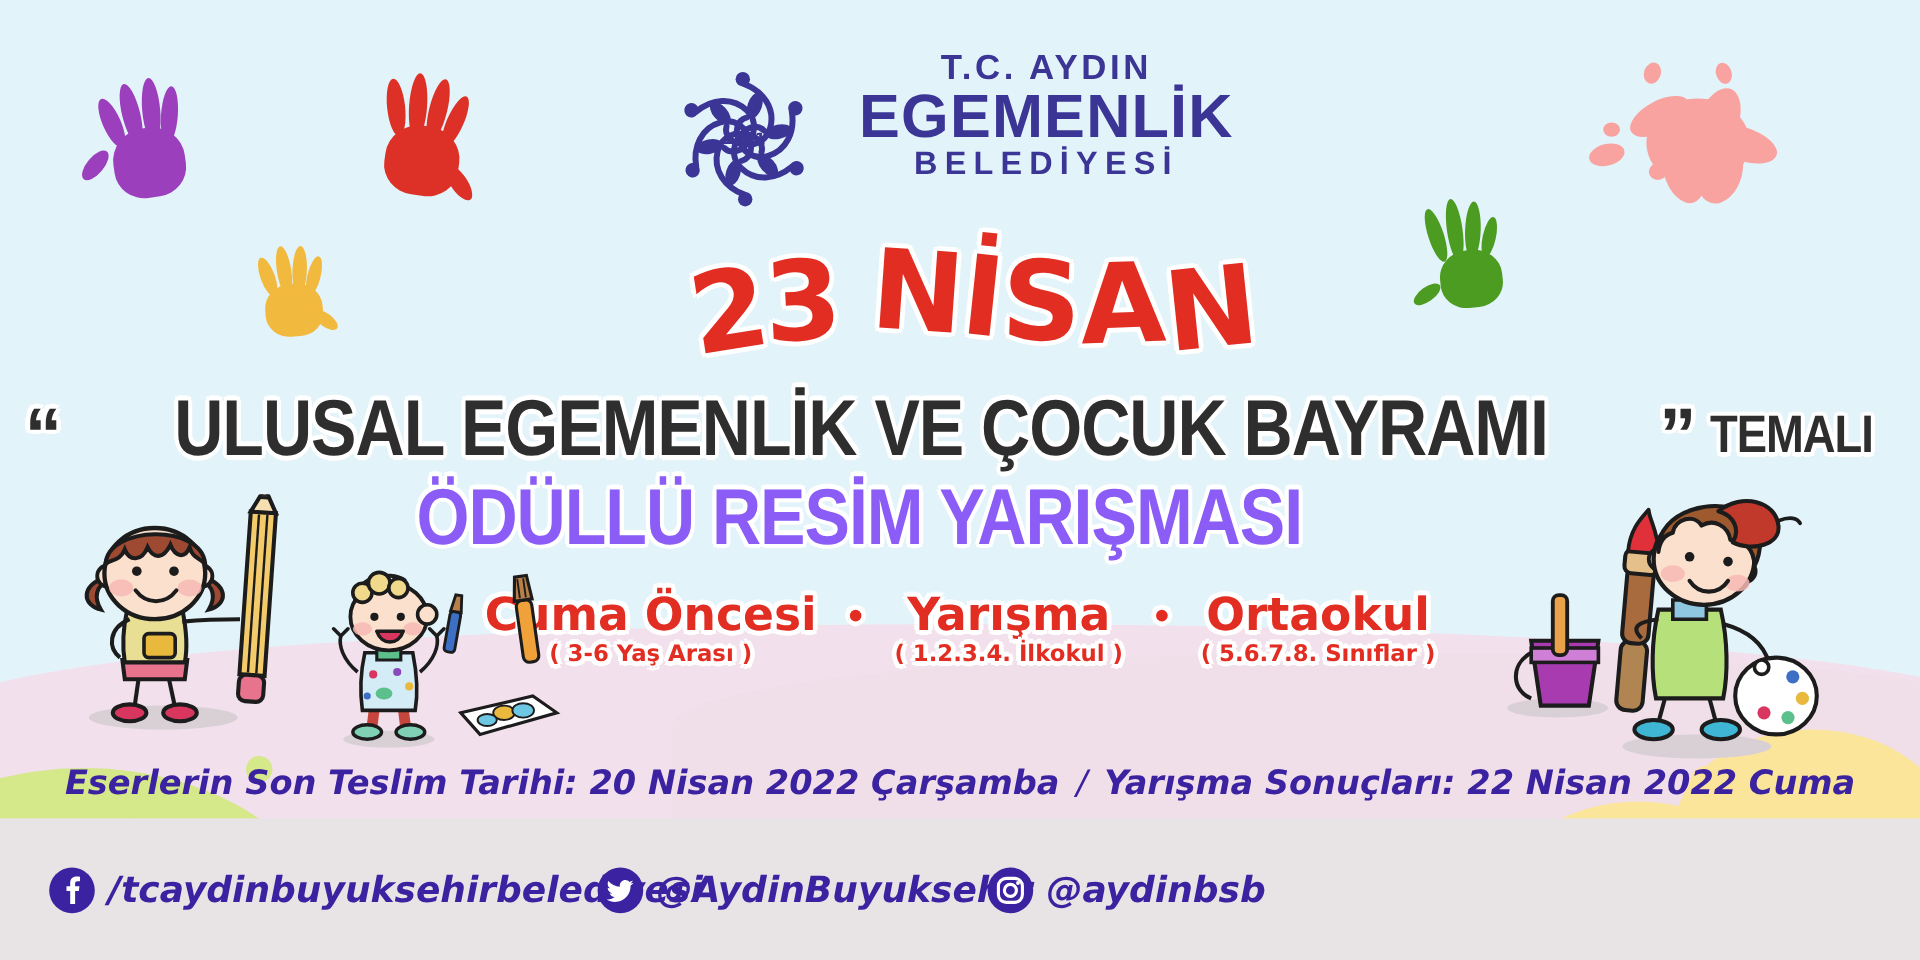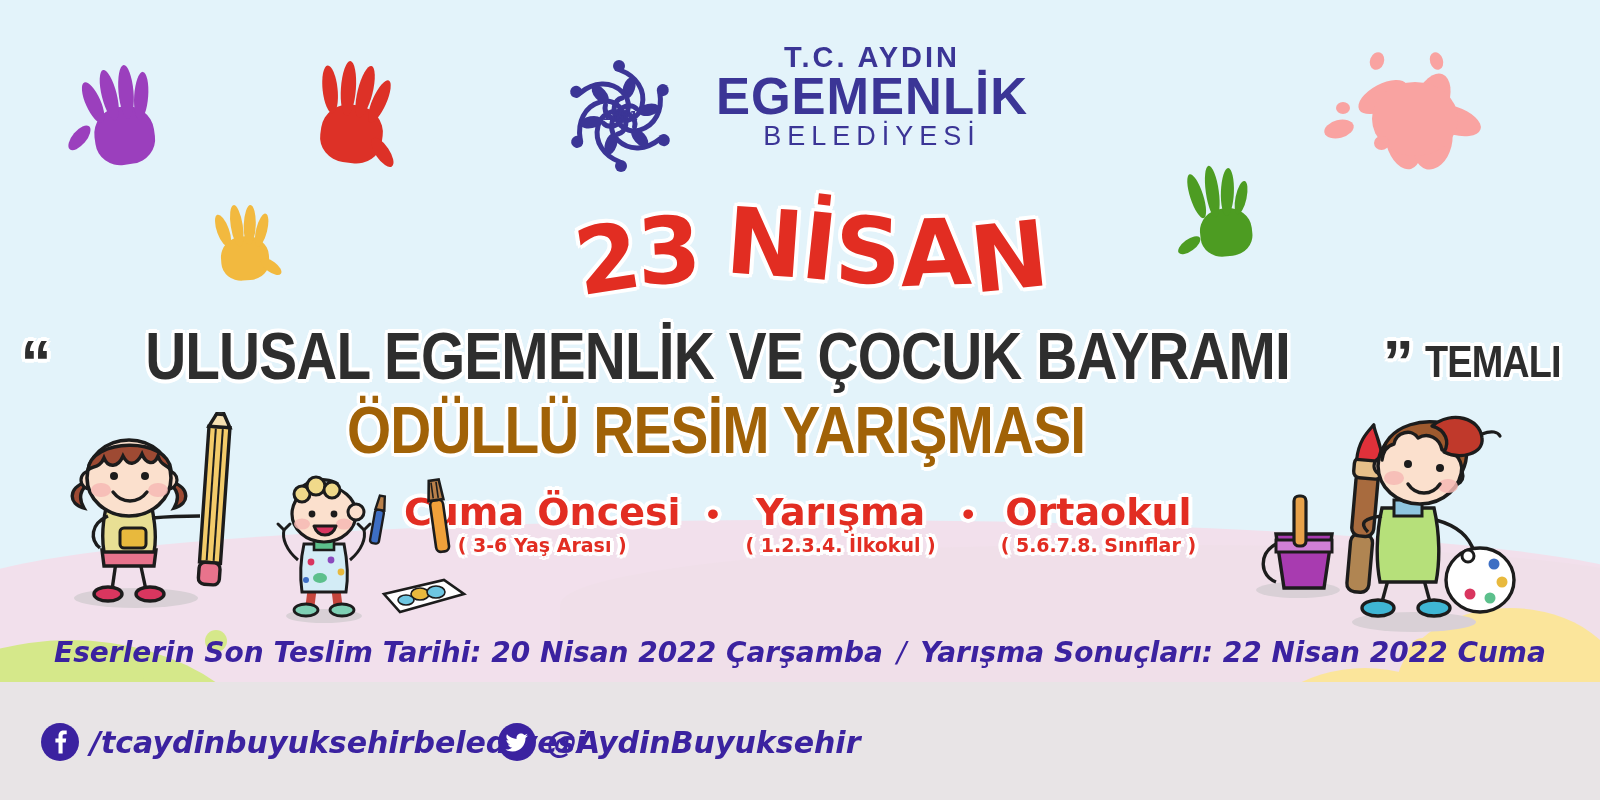--- a/index.html
+++ b/index.html
@@ -117,21 +117,21 @@
   #splatter-pink .s-d4 { left:-6px; top:70px; width:30px; height:18px; transform:rotate(-14deg); }
   #splatter-pink .s-d5 { left:44px; top:86px; width:15px; height:14px; }
 
   
   #logo-mark { position:absolute; left:556px; top:52px; width:128px; height:128px; }
 
   
   #logo-text { position:absolute; left:692px; top:42px; width:360px; text-align:center; color:#3b3596; }
   #tc-aydin     { font-size:29px; font-weight:bold; letter-spacing:3px; line-height:1.05; }
   #buyuksehir   { font-size:51px; font-weight:bold; letter-spacing:1px; line-height:1.04; margin-top:-2px; }
-  #belediyesi   { font-size:27px; font-weight:normal; letter-spacing:6px; line-height:1.1; margin-top:-1px; }
+  #belediyesi   { font-size:27px; font-weight:bold; letter-spacing:6px; line-height:1.1; margin-top:-1px; }
 
   
   .outlined {
     -webkit-text-stroke: 0px;
     text-shadow:
       -3px -3px 0 #ffffff,  3px -3px 0 #ffffff,
       -3px  3px 0 #ffffff,  3px  3px 0 #ffffff,
       -4px  0   0 #ffffff,  4px  0   0 #ffffff,
        0   -4px 0 #ffffff,  0    4px 0 #ffffff;
   }
@@ -161,21 +161,21 @@
     color:#2e2e2e;
     font-family:"Liberation Sans Narrow","Liberation Sans", sans-serif;
   }
   #title-line1 .quote { font-size:62px; font-weight:bold; vertical-align:-4px; }
   #title-line1 .main  { font-size:66px; font-weight:bold; letter-spacing:-1px; transform:scaleX(0.86); display:inline-block; transform-origin:center; }
   #title-line1 .temali{ font-size:44px; font-weight:bold; letter-spacing:-1px; transform:scaleX(0.86); display:inline-block; vertical-align:2px; }
 
   #title-line2 {
     position:absolute; left:0; top:392px; width:1432px;
     text-align:center; white-space:nowrap;
-    color:#a16207;
+    color:#8b5cf6;
     font-family:"Liberation Sans Narrow","Liberation Sans", sans-serif;
   }
   #title-line2 .main { font-size:66px; font-weight:bold; letter-spacing:-1px; transform:scaleX(0.86); display:inline-block; }
 
   
   #categories {
     position:absolute; left:0; top:492px; width:1600px;
     text-align:center; white-space:nowrap;
   }
   #categories .cat { display:inline-block; vertical-align:top; }
@@ -530,15 +530,24 @@
         <circle cx="20" cy="20" r="19" fill="#3b22a0"></circle>
         <path d="M31,13.6c-0.8,0.4-1.7,0.6-2.6,0.7c0.9-0.6,1.6-1.5,2-2.5c-0.9,0.5-1.9,0.9-2.9,1.1
                  c-0.8-0.9-2-1.5-3.4-1.5c-2.6,0-4.6,2.1-4.6,4.6c0,0.4,0,0.7,0.1,1c-3.9-0.2-7.3-2-9.6-4.8
                  c-0.4,0.7-0.6,1.5-0.6,2.3c0,1.6,0.8,3,2.1,3.8c-0.8,0-1.5-0.2-2.1-0.6v0.1c0,2.2,1.6,4.1,3.7,4.5
                  c-0.4,0.1-0.8,0.2-1.2,0.2c-0.3,0-0.6,0-0.9-0.1c0.6,1.8,2.3,3.1,4.3,3.2c-1.6,1.2-3.6,2-5.7,2
                  c-0.4,0-0.7,0-1.1-0.1c2,1.3,4.4,2.1,7,2.1c8.4,0,13-6.9,13-13c0-0.2,0-0.4,0-0.6C29.6,15.4,30.4,14.5,31,13.6z" fill="#ffffff"></path>
       </svg>
       <span>@AydinBuyuksehir</span>
     </div>
 
+    <div class="social" id="social-ig">
+      <svg class="badge" viewBox="0 0 40 40">
+        <circle cx="20" cy="20" r="19" fill="#3b22a0"></circle>
+        <rect x="10" y="10" width="20" height="20" rx="6.5" fill="none" stroke="#ffffff" stroke-width="2.6"></rect>
+        <circle cx="20" cy="20" r="5" fill="none" stroke="#ffffff" stroke-width="2.6"></circle>
+        <circle cx="26.3" cy="13.8" r="1.6" fill="#ffffff"></circle>
+      </svg>
+      <span>@aydinbsb</span>
+    </div>
 
   </div>
 </div>
 
 </body></html>

